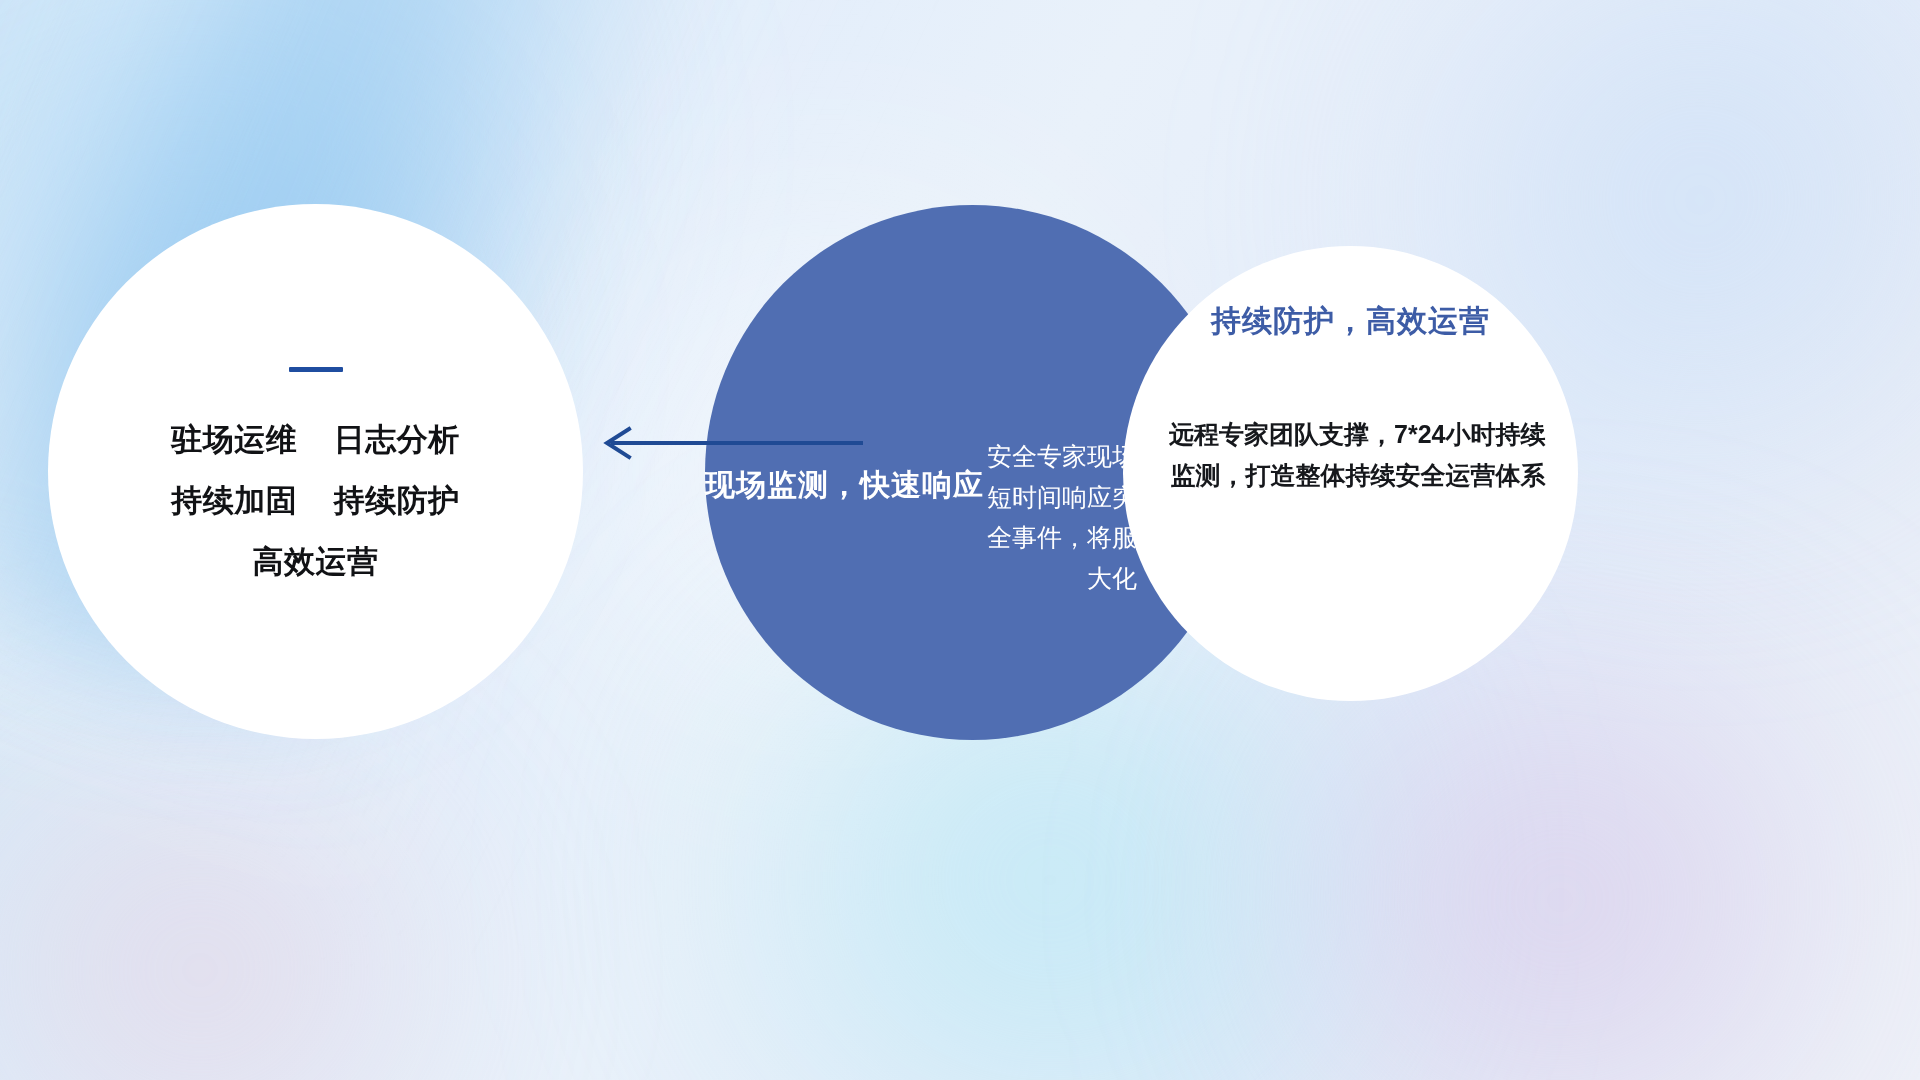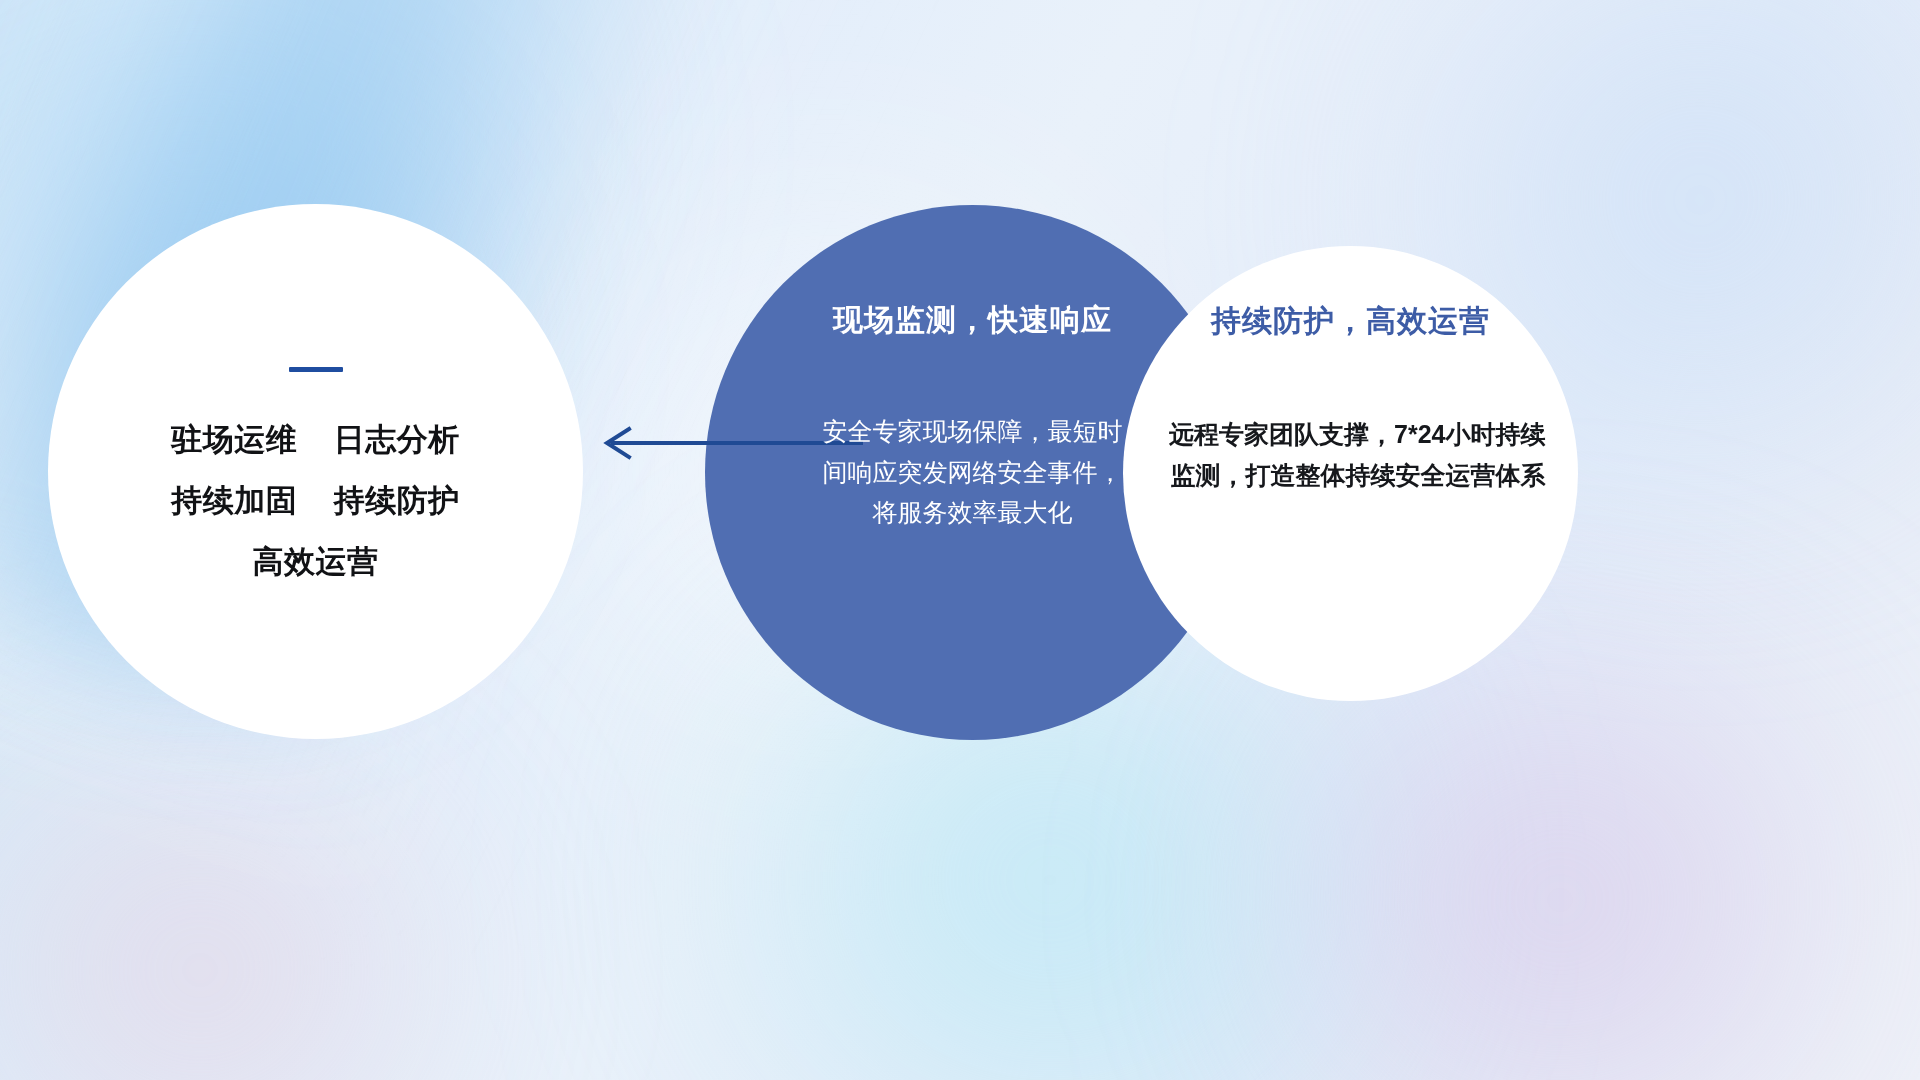--- a/index.html
+++ b/index.html
@@ -138,26 +138,27 @@
     white-space: pre;
   }
   .left-line:last-child { margin-bottom: 0; }
 
   
   #center-content {
     position: absolute;
     left: 705px; top: 205px;
     width: 535px; height: 535px;
     display: flex;
-    flex-direction: column;
+    flex-direction: row;
     align-items: center;
     text-align: center;
     color: #ffffff;
     padding-top: 95px;
     box-sizing: border-box;
+    font-family: Liberation Mono, monospace;
   }
   #center-title {
     font-size: 30px;
     font-weight: 700;
     letter-spacing: 1px;
     white-space: nowrap;
     margin-bottom: 70px;
   }
   #center-body {
     font-size: 25px;

